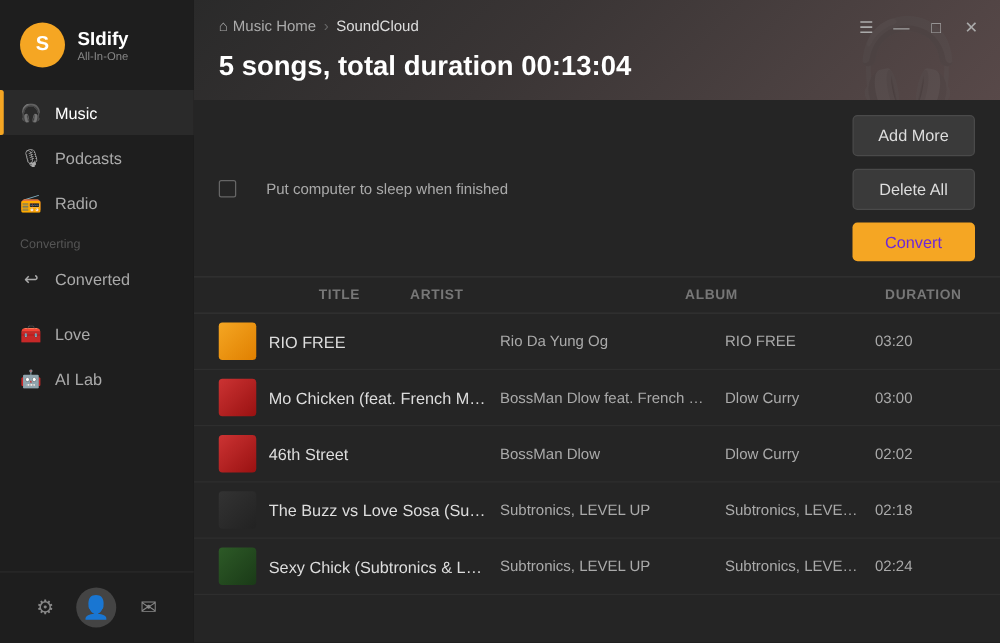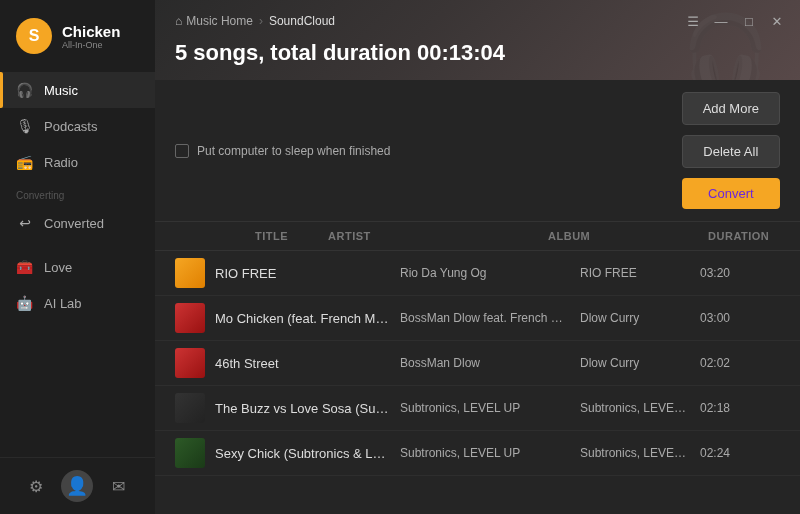--- a/index.html
+++ b/index.html
@@ -221,21 +221,21 @@
       display: flex;
       align-items: center;
       padding: 12px 20px;
       gap: 10px;
       border-bottom: 1px solid #333;
     }
     .toolbar-left {
       flex: 1;
       display: flex;
       align-items: flex-end;
-      gap: 8px;
+      gap: 24px;
     }
     .checkbox {
       width: 14px;
       height: 14px;
       border: 1px solid #666;
       background: transparent;
       cursor: pointer;
       appearance: none;
       -webkit-appearance: none;
       border-radius: 2px;
@@ -345,21 +345,21 @@
   </style>
 </head>
 <body>
 
 <div class="sidebar">
   <div class="sidebar-logo">
     <div class="logo-icon">
       <span>S</span>
     </div>
     <div class="logo-text">
-      <span class="logo-title">Chicken</span>
+      <span class="logo-title">SIdify</span>
       <span class="logo-sub">All-In-One</span>
     </div>
   </div>
 
   <div class="sidebar-nav">
     <div class="nav-item active">
       <span class="nav-icon">🎧</span>
       <span>Music</span>
     </div>
     <div class="nav-item">

